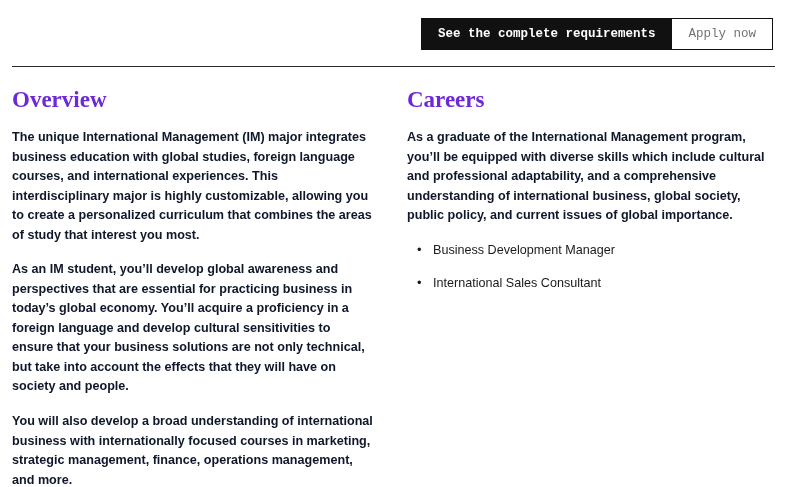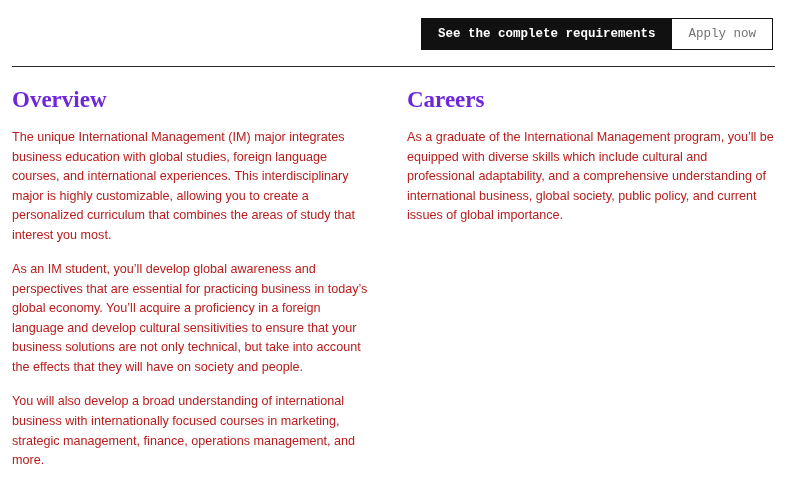--- a/index.html
+++ b/index.html
@@ -89,21 +89,22 @@
     font-size: 23px;
     font-weight: 700;
     color: #6d28d9;
     margin: 14px 0 16px 0;
     line-height: 1.1;
   }
   p.body-text {
     font-size: 12.6px;
     line-height: 1.55;
     margin: 0 0 15px 0;
-    color: #b91c1c;
+    color: #0f172a;
+    font-weight: bold;
   }
   p.body-text:last-child {
     margin-bottom: 0;
   }
   ul.career-list {
     margin: 10px 0 0 0;
     padding-left: 26px;
     list-style: none;
   }
   ul.career-list li {
@@ -138,18 +139,20 @@
       <h2 class="section-title">Overview</h2>
       <p class="body-text">The unique International Management (IM) major integrates business education with global studies, foreign language courses, and international experiences. This interdisciplinary major is highly customizable, allowing you to create a personalized curriculum that combines the areas of study that interest you most.</p>
       <p class="body-text">As an IM student, you’ll develop global awareness and perspectives that are essential for practicing business in today’s global economy. You’ll acquire a proficiency in a foreign language and develop cultural sensitivities to ensure that your business solutions are not only technical, but take into account the effects that they will have on society and people.</p>
       <p class="body-text">You will also develop a broad understanding of international business with internationally focused courses in marketing, strategic management, finance, operations management, and more.</p>
     </div>
 
     <div class="col col-right col-rule">
       <h2 class="section-title">Careers</h2>
       <p class="body-text">As a graduate of the International Management program, you’ll be equipped with diverse skills which include cultural and professional adaptability, and a comprehensive understanding of international business, global society, public policy, and current issues of global importance.</p>
       <ul class="career-list">
+        <li>Business Development Manager</li>
+        <li>International Sales Consultant</li>
       </ul>
     </div>
 
   </div>
 
 </div>
 
 </body></html>

